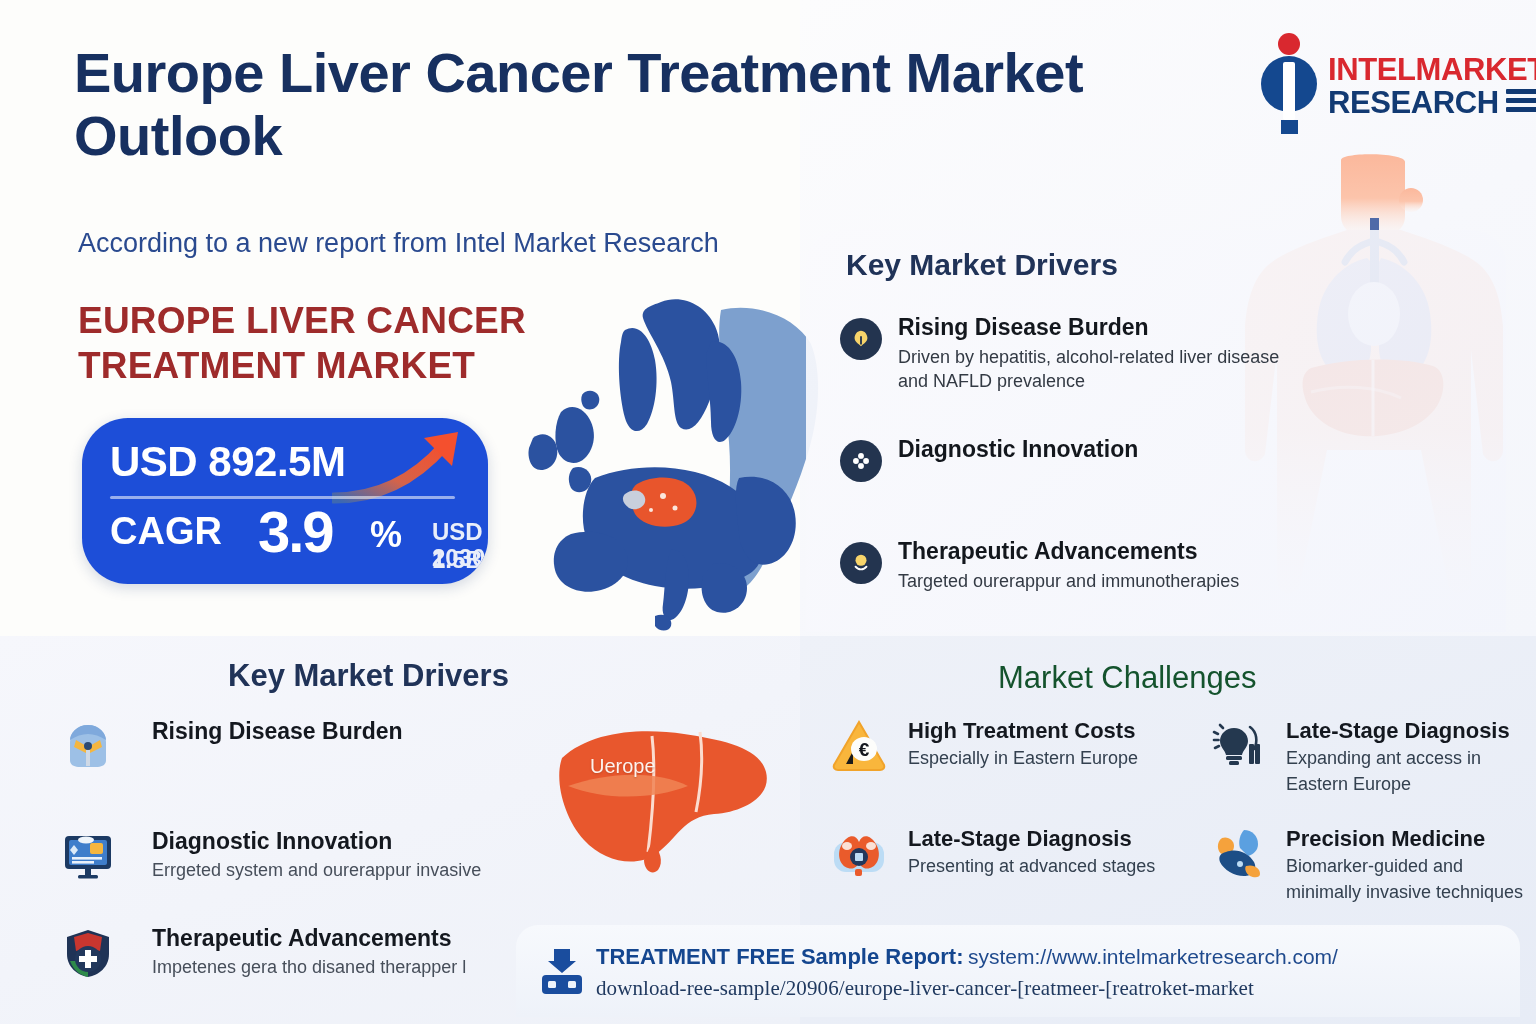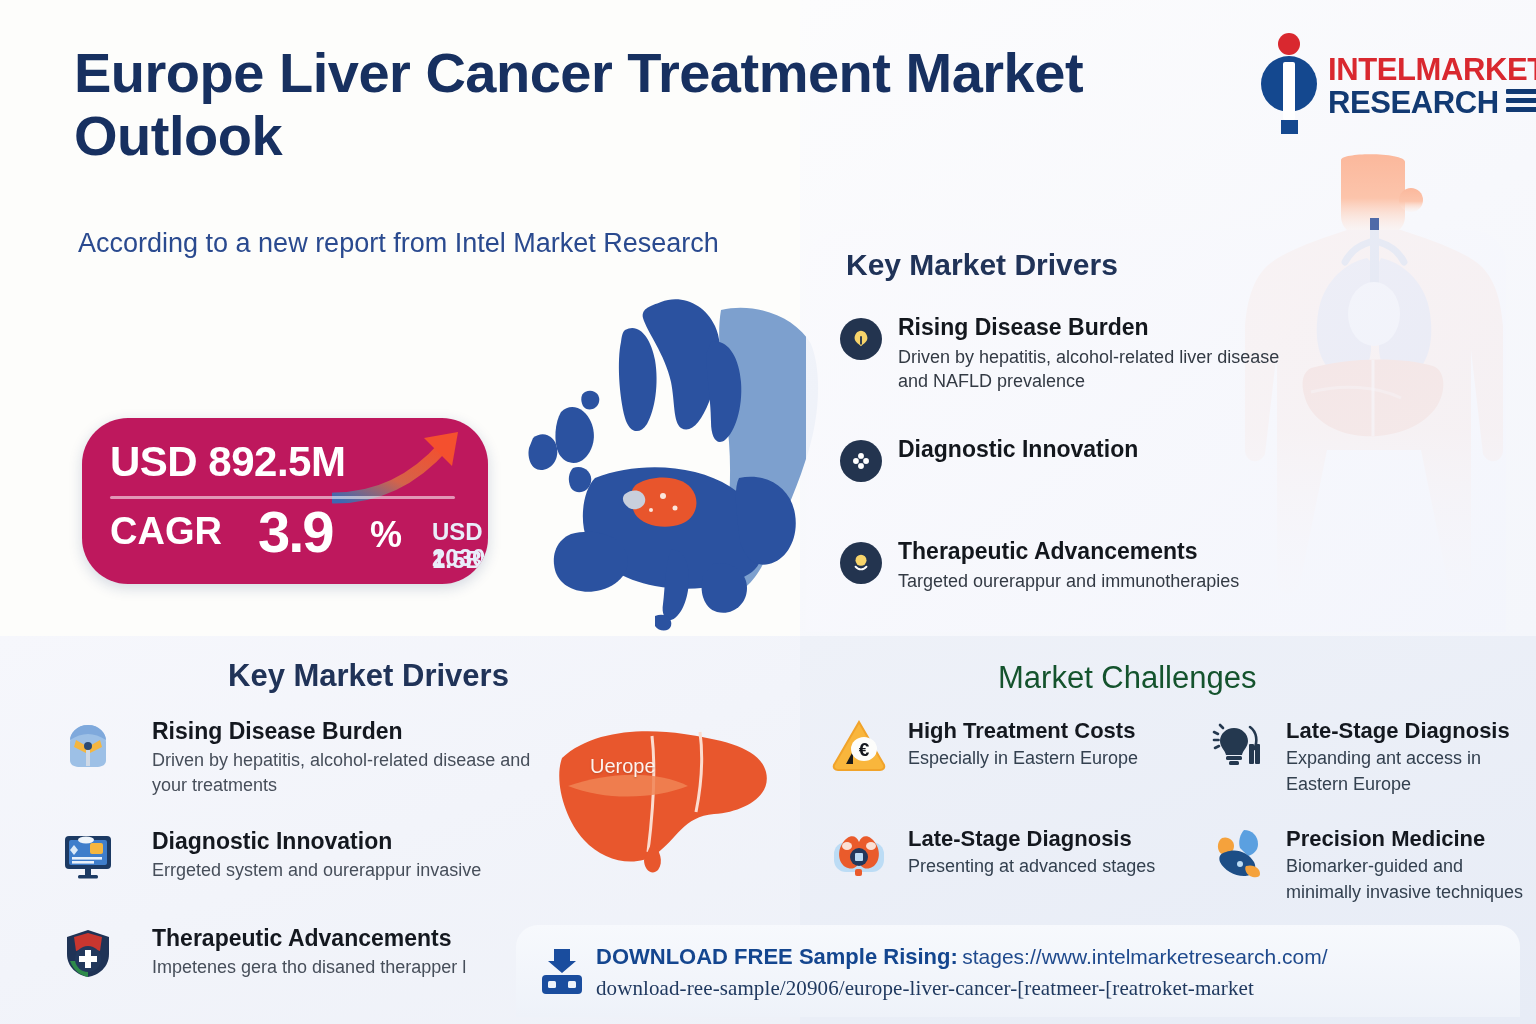--- a/index.html
+++ b/index.html
@@ -46,21 +46,21 @@
   #logo-text { position: absolute; left: 70px; top: 26px; }
   .logo-line1 { font-size: 31px; font-weight: 700; color: #d9282f; letter-spacing: -0.4px; line-height: 1.05; }
   .logo-line2 { font-size: 31px; font-weight: 700; color: #123a73; letter-spacing: -0.4px; line-height: 1.05;
                 display: flex; align-items: center; gap: 7px; }
   .hamburger { display: inline-block; width: 32px; }
   .hamburger i { display: block; height: 5px; background: #123a73; margin-bottom: 4px; border-radius: 1px; }
 
   
   #stat-card {
     position: absolute; left: 82px; top: 418px; width: 406px; height: 166px;
-    background: #be185d; border-radius: 46px;
+    background: #1d4ed8; border-radius: 46px;
     box-shadow: 0 4px 14px rgba(20,50,110,0.18);
     overflow: hidden;
   }
   #stat-value {
     position: absolute; left: 28px; top: 20px;
     font-size: 42px; font-weight: 700; color: #fff; letter-spacing: -0.5px;
   }
   #stat-rule {
     position: absolute; left: 28px; top: 78px; width: 345px; height: 3px;
     background: rgba(255,255,255,0.55); border-radius: 2px;
@@ -145,20 +145,21 @@
 
 <div id="canvas">
 
   <div class="quad" id="quad-tl"></div>
   <div class="quad" id="quad-tr"></div>
   <div class="quad" id="quad-bl"></div>
   <div class="quad" id="quad-br"></div>
 
   <div id="subtitle">According to a new report from Intel Market Research</div>
   <div id="title">Europe Liver Cancer Treatment Market Outlook</div>
+  <div id="redhead">EUROPE LIVER CANCER TREATMENT MARKET</div>
 
   <div id="logo">
     <svg id="logo-mark" viewBox="0 0 62 108">
       <circle cx="31" cy="12" r="11" fill="#d9282f"></circle>
       <circle cx="31" cy="52" r="28" fill="#14488f"></circle>
       <rect x="25" y="30" width="12" height="58" rx="2" fill="#ffffff"></rect>
       <rect x="23" y="88" width="17" height="14" fill="#14488f"></rect>
     </svg>
     <div id="logo-text">
       <div class="logo-line1">INTELMARKET</div>
@@ -328,21 +329,20 @@
   <div class="bl-item" style="top:718px">
     <svg class="bl-icon" viewBox="0 0 52 52">
       <path d="M26 5 C37 5 44 13 44 22 L44 40 C44 45 40 47 34 47 L18 47 C12 47 8 45 8 40 L8 22 C8 13 15 5 26 5 Z" fill="#9dc0e6"></path>
       <path d="M26 5 C37 5 44 13 44 20 C38 16 32 14 26 14 C20 14 14 16 8 20 C8 13 15 5 26 5 Z" fill="#7fa9dc"></path>
       <path d="M14 20 L26 27 L38 20 L40 27 L26 34 L12 27 Z" fill="#f5b63f"></path>
       <circle cx="26" cy="26" r="4" fill="#2b4a74"></circle>
       <rect x="24" y="30" width="4" height="16" fill="#cfd9e6"></rect>
     </svg>
     <div class="bl-body">
       <div class="bl-head">Rising Disease Burden</div>
-      <div class="bl-desc blur-txt">Driven by hepatitis, alcohol-related disease and your treatments</div>
     </div>
   </div>
 
   <div class="bl-item" style="top:828px">
     <svg class="bl-icon" viewBox="0 0 52 52">
       <rect x="3" y="6" width="46" height="33" rx="4" fill="#1c3a63"></rect>
       <rect x="7" y="10" width="38" height="25" rx="2" fill="#3f7ecb"></rect>
       <rect x="28" y="13" width="13" height="11" rx="2" fill="#f5b63f"></rect>
       <path d="M12 15 L16 20 L12 25 L8 20 Z" fill="#dceaf8"></path>
       <rect x="10" y="27" width="30" height="2.6" fill="#e9f1fa"></rect>
@@ -453,20 +453,20 @@
 
   <div id="download-bar">
     <svg id="dl-icon" viewBox="0 0 44 48">
       <path d="M14 2 L30 2 L30 14 L36 14 L22 26 L8 14 L14 14 Z" fill="#1a4d9e"></path>
       <rect x="2" y="28" width="40" height="19" rx="4" fill="#1a4d9e"></rect>
       <rect x="8" y="34" width="8" height="7" rx="1.5" fill="#eef3fb"></rect>
       <rect x="28" y="34" width="8" height="7" rx="1.5" fill="#eef3fb"></rect>
     </svg>
     <div id="dl-text">
       <div>
-        <span class="dl-strong">DOWNLOAD FREE Sample Rising:</span>
-        <span class="dl-url">stages://www.intelmarketresearch.com/</span>
+        <span class="dl-strong">TREATMENT FREE Sample Report:</span>
+        <span class="dl-url">system://www.intelmarketresearch.com/</span>
       </div>
       <div class="dl-url2">download-ree-sample/20906/europe-liver-cancer-[reatmeer-[reatroket-market</div>
     </div>
   </div>
 
 </div>
 
 </body></html>

